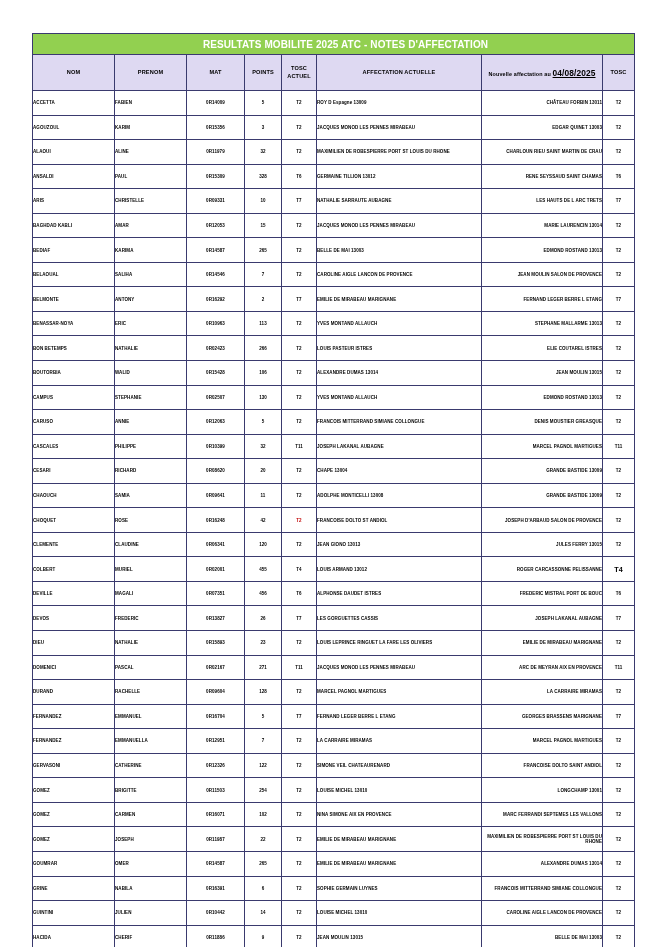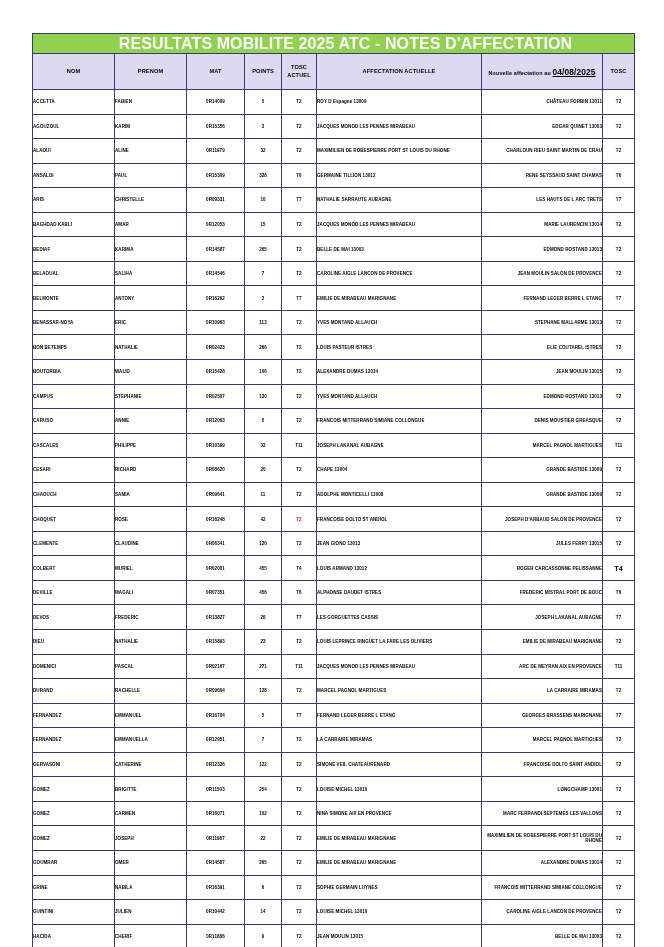--- a/index.html
+++ b/index.html
@@ -34,21 +34,21 @@
   }
 
   
   tr.title-row td {
     background: #92d050;
     border: 1px solid #3a3a6e;
     height: 19px;
     text-align: center;
   }
   .title-text {
-    font-size: 16px;
+    font-size: 10px;
     font-weight: bold;
     color: #ffffff;
     letter-spacing: 0.1px;
     line-height: 19px;
     white-space: nowrap;
     margin-left: 24px;
   }
 
   
   tr.head-row th {

